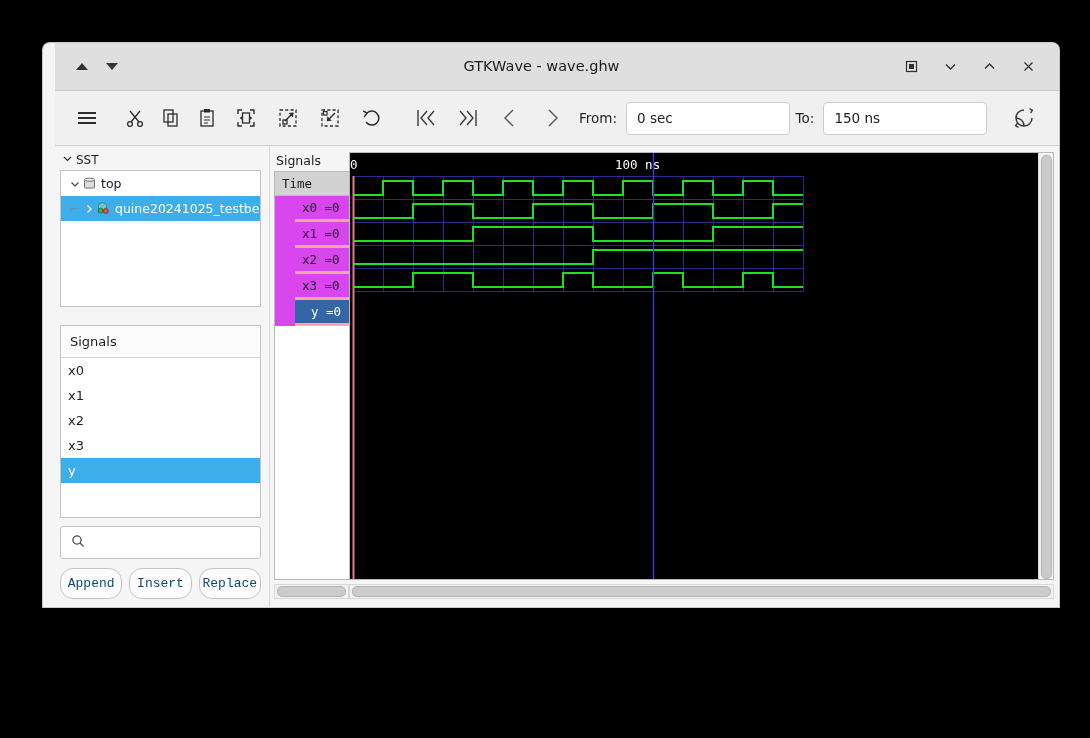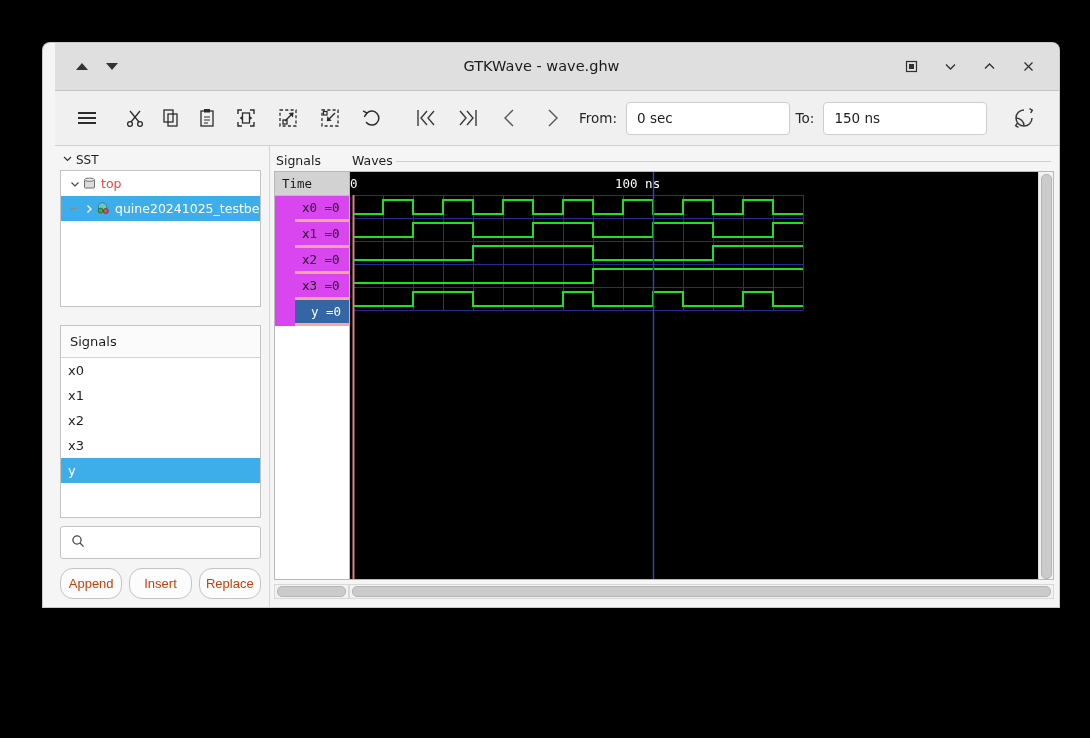--- a/index.html
+++ b/index.html
@@ -167,21 +167,21 @@
     border: 1px solid #c3c3c3;
     overflow: hidden;
     flex: none;
     box-sizing: border-box;
   }
   .tree-row {
     height: 25px;
     display: flex;
     align-items: center;
     font-size: 12.5px;
-    color: #ef4444;
+    color: #0f172a;
     padding-left: 6px;
     white-space: nowrap;
     overflow: hidden;
   }
   .tree-row.sel {
     background: #3daee9;
     color: #ffffff;
   }
   .tw-chev {
     width: 15px; flex: none;
@@ -257,26 +257,26 @@
     gap: 7px;
     flex: none;
   }
   .btn {
     flex: 1;
     height: 31px;
     background: #fcfcfc;
     border: 1px solid #c4c4c4;
     border-radius: 13px;
     font-size: 13px;
-    color: #c2410c;
+    color: #0c4a6e;
     display: flex;
     align-items: center;
     justify-content: center;
     cursor: default;
-    font-family: Liberation Sans, sans-serif;
+    font-family: Liberation Mono, monospace;
     box-sizing: border-box;
   }
 
   
   .vsplit {
     width: 9px;
     flex: none;
     background: #f5f5f5;
     display: flex;
     align-items: center;
@@ -707,24 +707,20 @@
                 <span>y =0</span>
               </div>
               <div class="names-filler"></div>
             </div>
             <div class="names-hscroll">
               <div class="thumb"></div>
             </div>
           </div>
 
           <div class="wavescol">
-            <div class="waves-label">
-              <span>Waves</span>
-              <span class="hline"></span>
-            </div>
             <div class="waves-inner">
               <div class="canvaswrap">
                 <svg id="wave-svg" width="686" height="497" viewBox="0 0 686 497">
                     <rect x="0" y="0" width="686" height="497" fill="#000000"></rect>
                     <text x="0" y="16" fill="#ffffff" font-family="&quot;DejaVu Sans Mono&quot;, monospace" font-size="12.5">0</text>
                     <text x="265" y="16" fill="#ffffff" font-family="&quot;DejaVu Sans Mono&quot;, monospace" font-size="12.5">100 ns</text>
                     <line x1="3.5" y1="23" x2="3.5" y2="138" stroke="#2b2b8f" stroke-width="1"></line>
                     <line x1="33.5" y1="23" x2="33.5" y2="138" stroke="#2b2b8f" stroke-width="1"></line>
                     <line x1="63.5" y1="23" x2="63.5" y2="138" stroke="#2b2b8f" stroke-width="1"></line>
                     <line x1="93.5" y1="23" x2="93.5" y2="138" stroke="#2b2b8f" stroke-width="1"></line>

